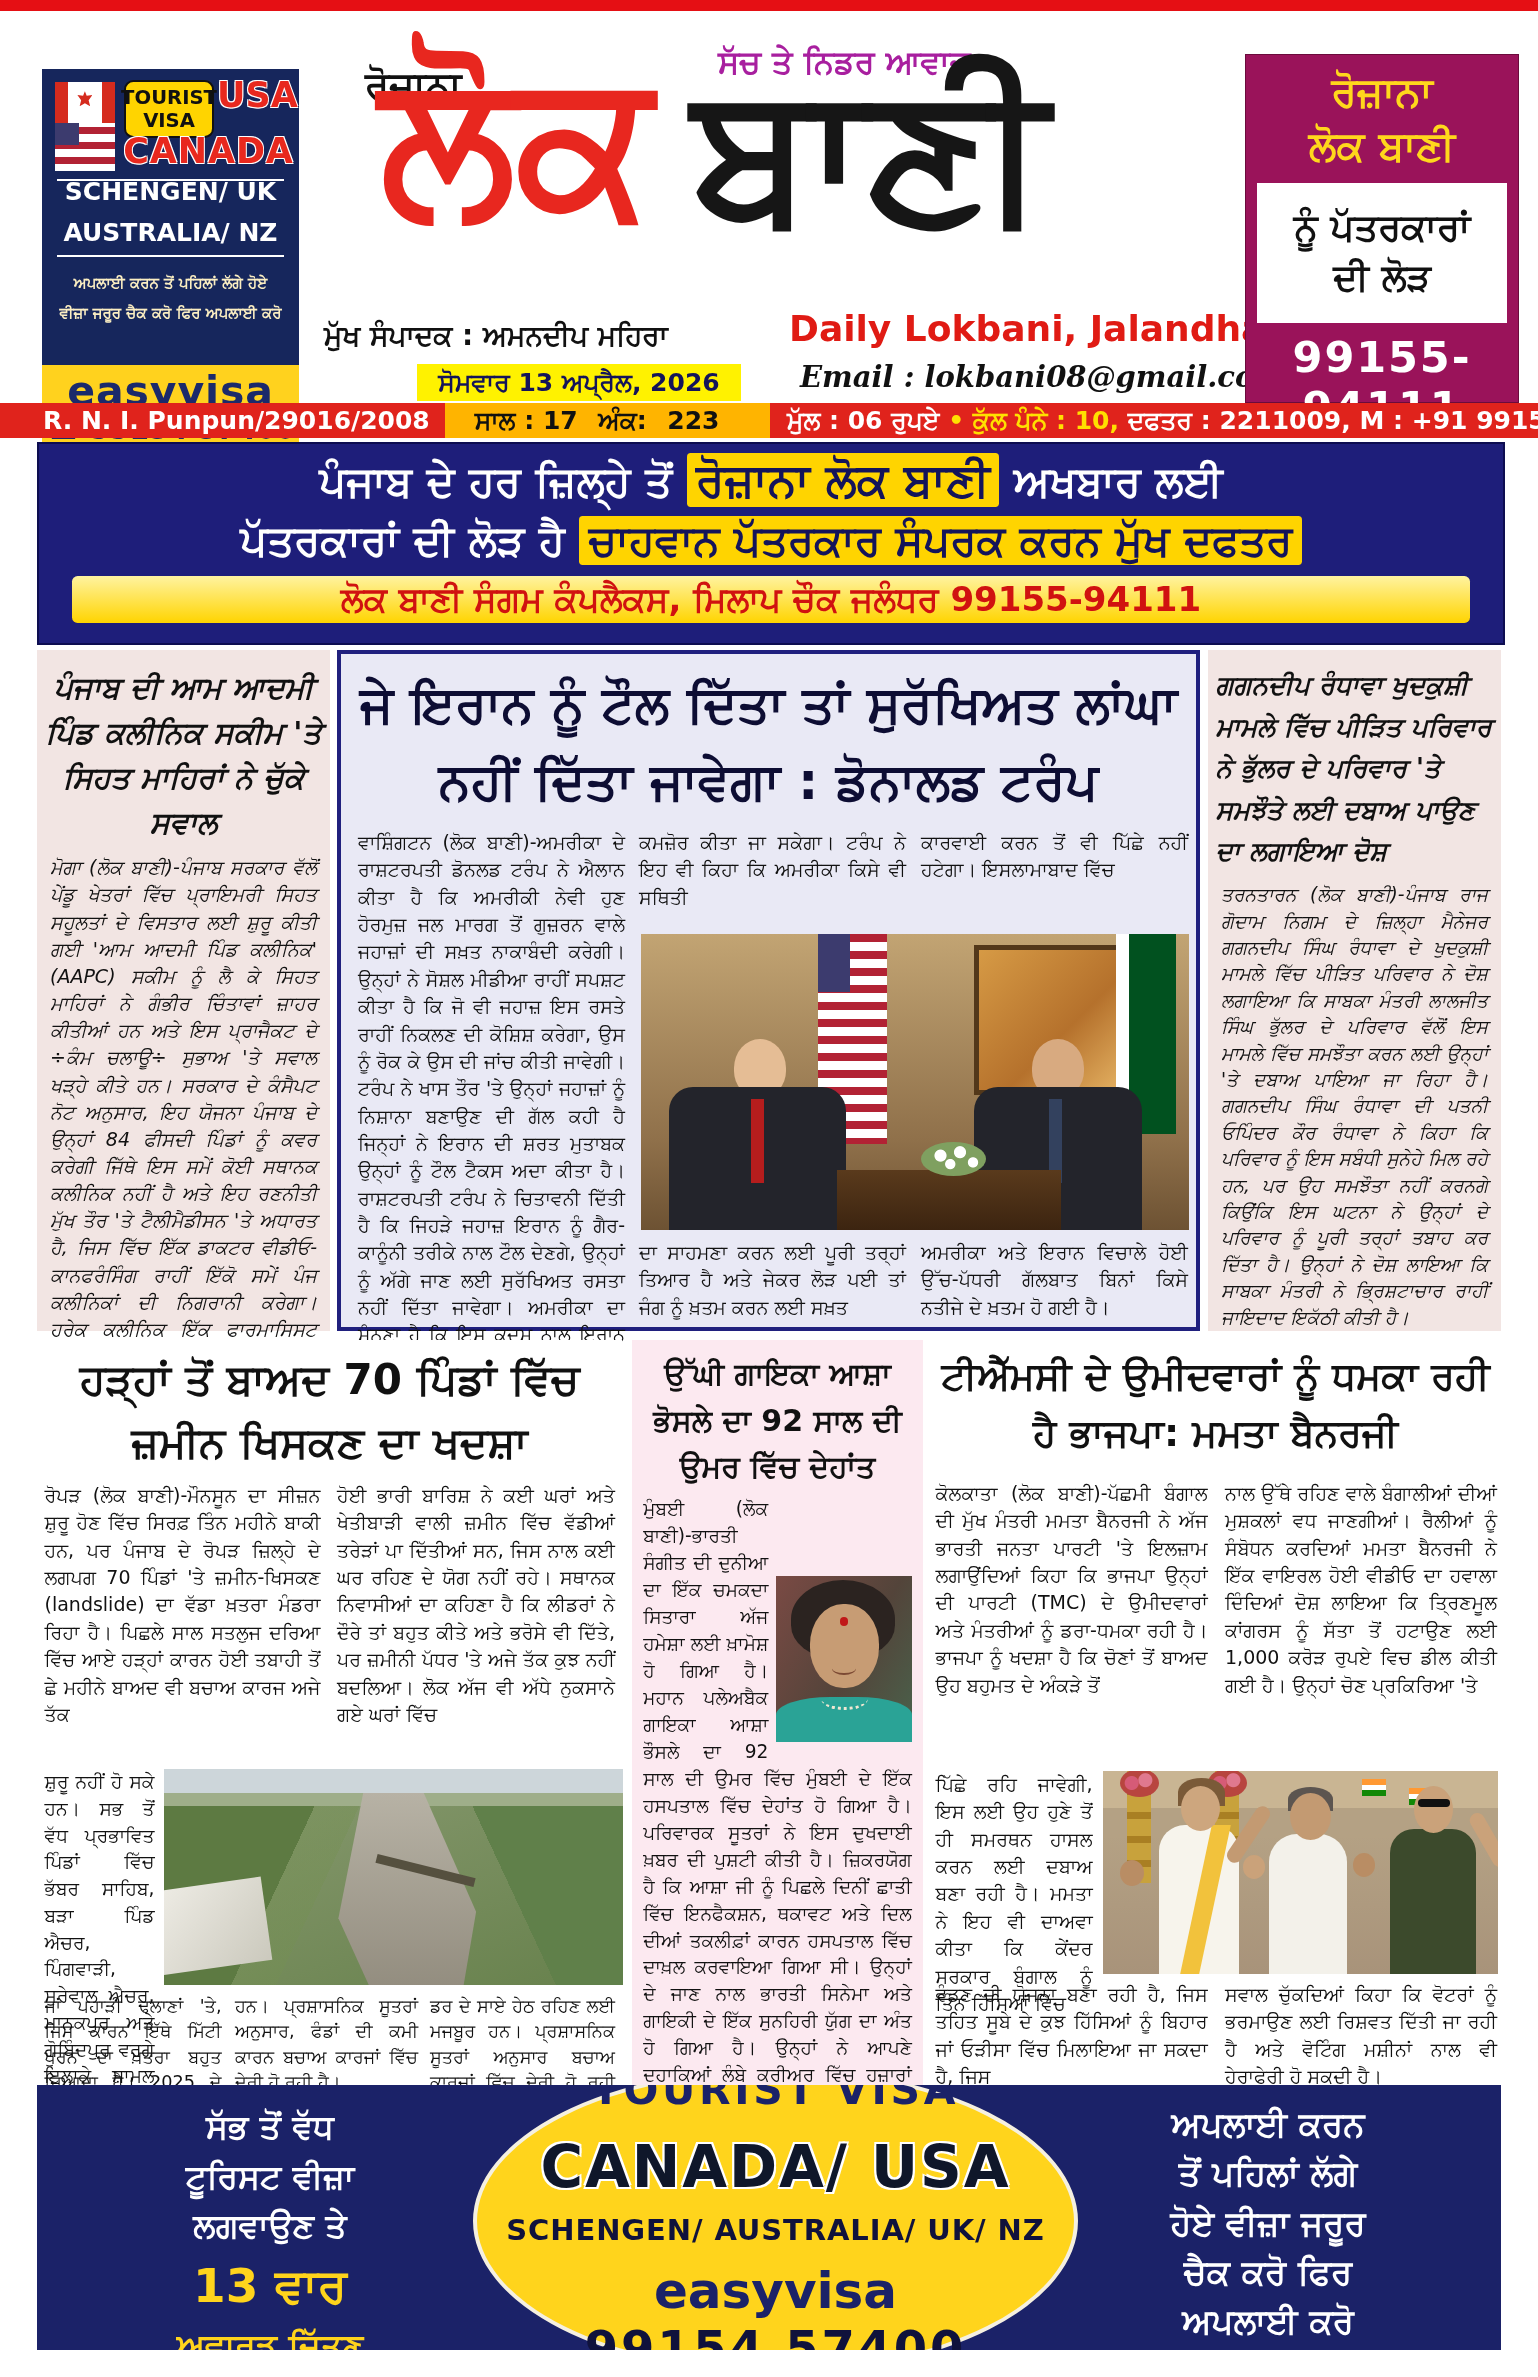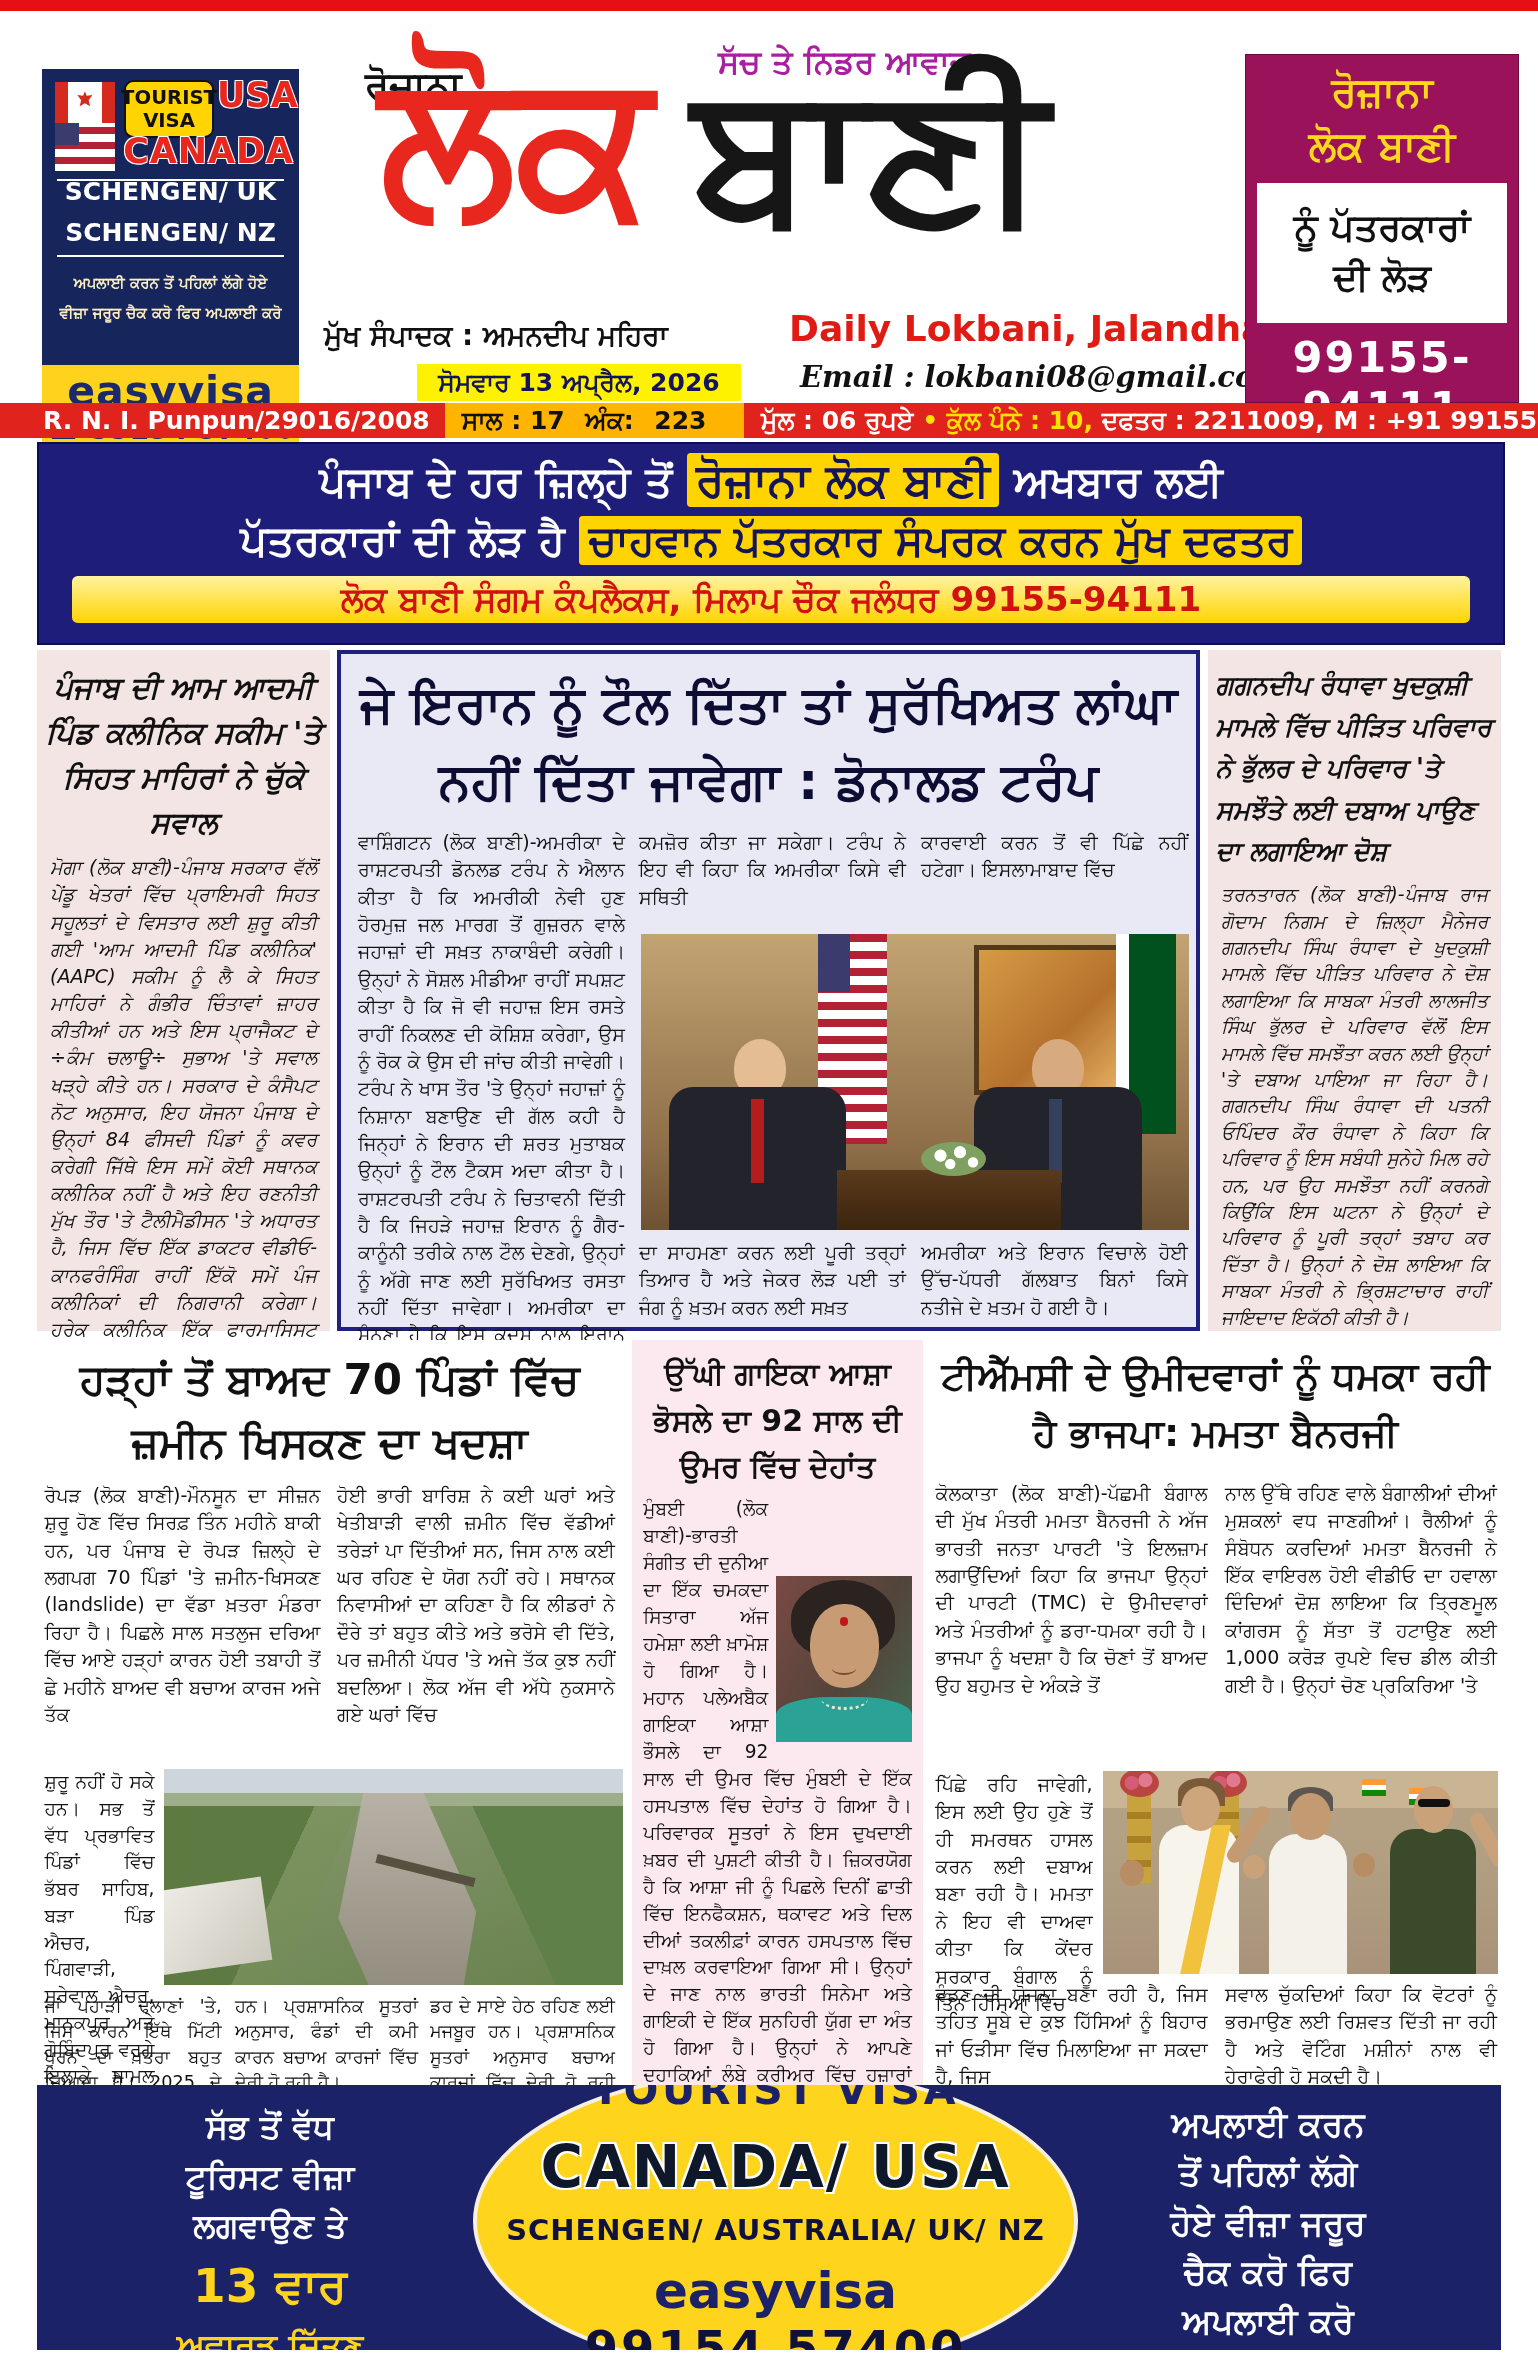--- a/index.html
+++ b/index.html
@@ -42,21 +42,21 @@
   
   .rad{left:1245px;top:54px;width:272px;height:347px;background:#9a135a;border:1.9px solid #6b0b3c;}
   .rad-l1{color:#ffd71c;font-weight:bold;font-size:41px;margin-top:13px;}
   .rad-l2{color:#ffd71c;font-weight:bold;font-size:41px;margin-top:5.6px;}
   .rad-white{margin:13px auto 0 auto;width:250px;height:140px;background:#fff;color:#111;font-weight:bold;font-size:37px;line-height:1.35;display:flex;flex-direction:column;align-items:center;justify-content:center;}
   .rad-ph{color:#fff;font-weight:bold;font-size:43px;margin-top:9.3px;letter-spacing:1.9px;}
 
   
   .infobar{left:0;top:403px;width:1538px;height:35px;background:#e0231c;display:flex;align-items:center;}
   .rni{color:#fff;font-weight:bold;font-size:25px;padding-left:43px;white-space:nowrap;}
-  .yrseg{background:#ffb400;color:#111;font-weight:bold;font-size:25px;height:35px;display:flex;align-items:center;margin-left:15px;padding:0 17px;white-space:nowrap;}
+  .yrseg{background:#ffb400;color:#111;font-weight:bold;font-size:25px;height:35px;display:flex;align-items:center;margin-left:15px;padding:0 30px;white-space:nowrap;}
   .yrseg span{margin-right:20.5px;}
   .priceseg{color:#fff;font-weight:bold;font-size:25px;margin-left:17px;white-space:nowrap;}
   .priceseg .y{color:#ffe000;}
 
   
   .banner{left:37px;top:442px;width:1464px;height:199px;background:#1e1e7a;border:2.8px solid #0d0d50;color:#fff;}
   .ban-l1{margin-top:9.3px;font-size:42px;font-weight:bold;}
   .ban-hl{background:#ffd400;color:#14145a;padding:0 9.3px;border-radius:3.7px;font-size:46px;}
   .ban-l2{margin-top:7.5px;font-size:42px;font-weight:bold;}
   .ban-box{margin:11.2px auto 0 auto;width:1398px;height:47px;background:linear-gradient(#fff3a0,#ffd400);border-radius:5.6px;color:#d01210;font-weight:bold;font-size:34px;display:flex;align-items:center;justify-content:center;}
@@ -173,21 +173,21 @@
     <div class="canton"></div>
   </div>
   <div class="abs lad-tv">
     <span>TOURIST</span>
     <span>VISA</span>
   </div>
   <div class="abs lad-usa c">USA</div>
   <div class="abs lad-canada c">CANADA</div>
   <div class="abs lad-hr" style="top:110px;"></div>
   <div class="abs lad-reg c" style="top:108px;">SCHENGEN/ UK</div>
-  <div class="abs lad-reg c" style="top:149px;">SCHENGEN/ NZ</div>
+  <div class="abs lad-reg c" style="top:149px;">AUSTRALIA/ NZ</div>
   <div class="abs lad-hr" style="top:186px;"></div>
   <div class="abs lad-note c" style="top:203px;">ਅਪਲਾਈ ਕਰਨ ਤੋਂ ਪਹਿਲਾਂ ਲੱਗੇ ਹੋਏ</div>
   <div class="abs lad-note c" style="top:233px;">ਵੀਜ਼ਾ ਜਰੂਰ ਚੈਕ ਕਰੋ ਫਿਰ ਅਪਲਾਈ ਕਰੋ</div>
 </div>
 <div class="abs lad-yellow c">
   <div class="lad-brand">easyvisa</div>
   <div class="lad-phone"><span>☎</span> <span>99154 57400</span></div>
 </div>
 
 <div class="abs mh-daily">ਰੋਜ਼ਾਨਾ</div>

